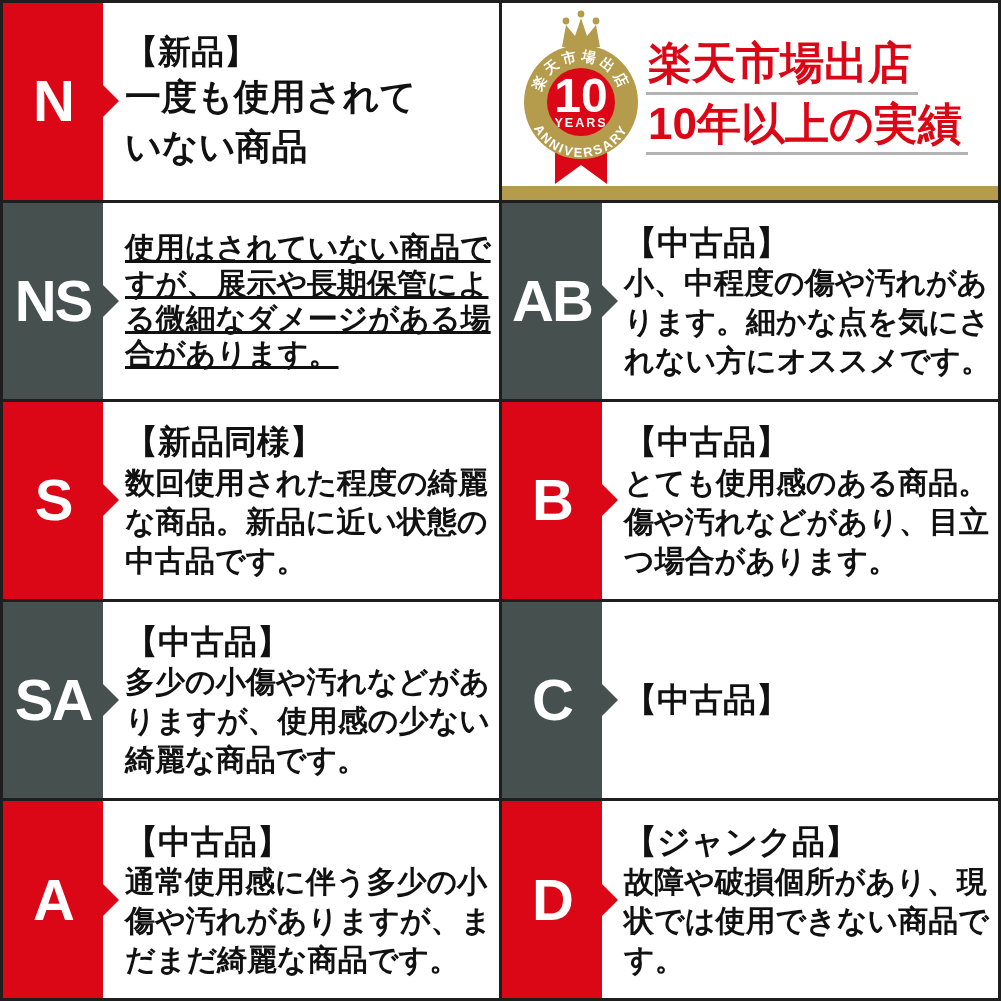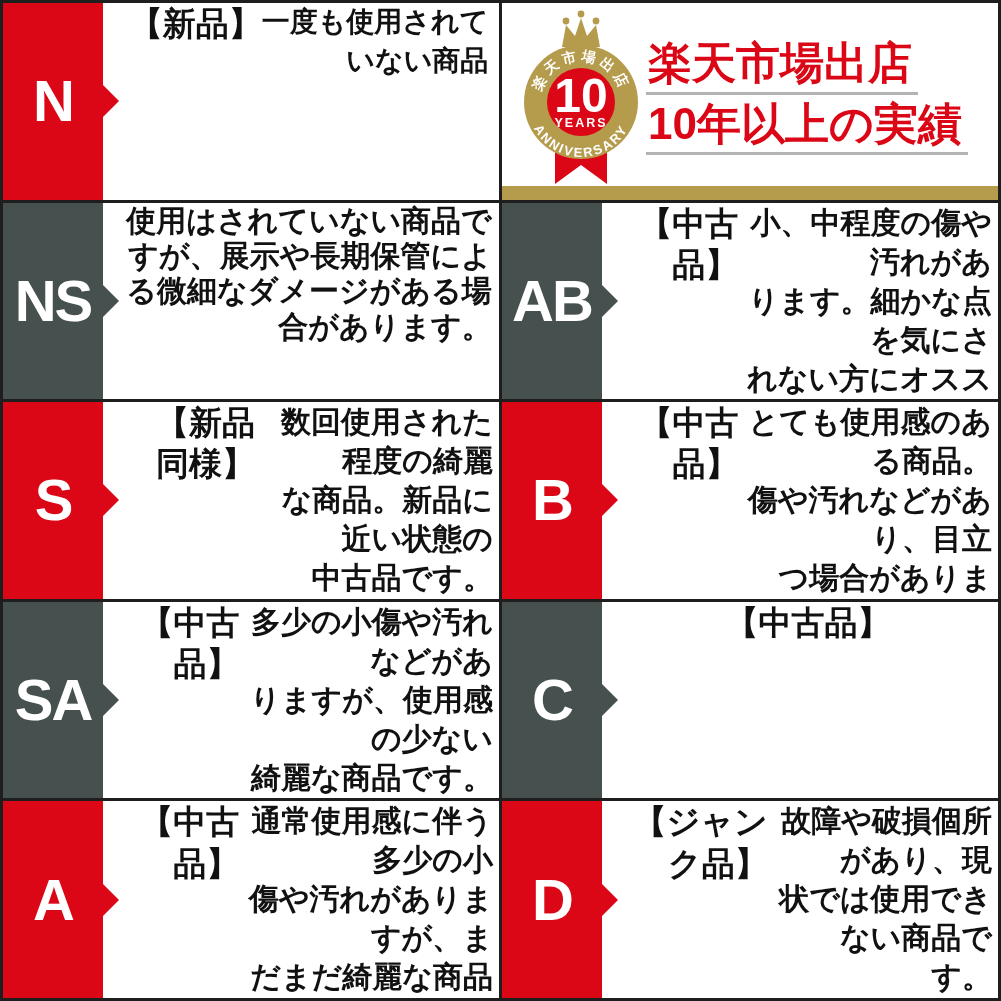--- a/index.html
+++ b/index.html
@@ -25,28 +25,27 @@
   .code{color:#fff;font-size:58px;font-weight:bold;letter-spacing:-2px;line-height:1;}
   .arrow{
     position:absolute;left:100px;top:50%;transform:translateY(-50%);
     width:0;height:0;border-top:16px solid transparent;border-bottom:16px solid transparent;
     border-left:16px solid transparent;
   }
   .grade.red  .arrow{border-left-color:var(--red);}
   .grade.gray .arrow{border-left-color:var(--gray);}
   .textblock{
     position:absolute;left:122px;right:6px;top:0;bottom:0;
-    display:flex;justify-content:center;
+    display:flex;flex-direction:column;justify-content:center;
     color:var(--ink);
-    text-align:right;
   }
   .g-title{font-size:33px;font-weight:bold;line-height:1.25;}
   .g-desc{font-size:30px;font-weight:bold;line-height:1.3;white-space:pre-line;}
-  .grade.big .g-desc{font-size:28px;line-height:1.38;}
-  .grade.compact .g-desc{line-height:1.18;}
+  .grade.big .g-desc{font-size:36px;line-height:1.38;}
+  .grade.compact .g-desc{line-height:1.18;text-decoration:underline;}
   
   .badge-cell{background:var(--paper);}
   .gold-band{position:absolute;left:0;right:0;bottom:0;height:14px;background:var(--gold);}
   .medal{position:absolute;left:12px;top:2px;}
   .medal text{fill:#fff;font-weight:bold;font-family:"Liberation Sans","DejaVu Sans",sans-serif;}
   .headline{position:absolute;left:144px;top:36px;display:flex;flex-direction:column;align-items:flex-start;}
   .headline .hl{
     color:var(--red);font-weight:bold;font-size:44px;line-height:1.08;
     border-bottom:3px solid var(--underline);padding:0 6px 5px 2px;margin-bottom:5px;
     white-space:nowrap;

